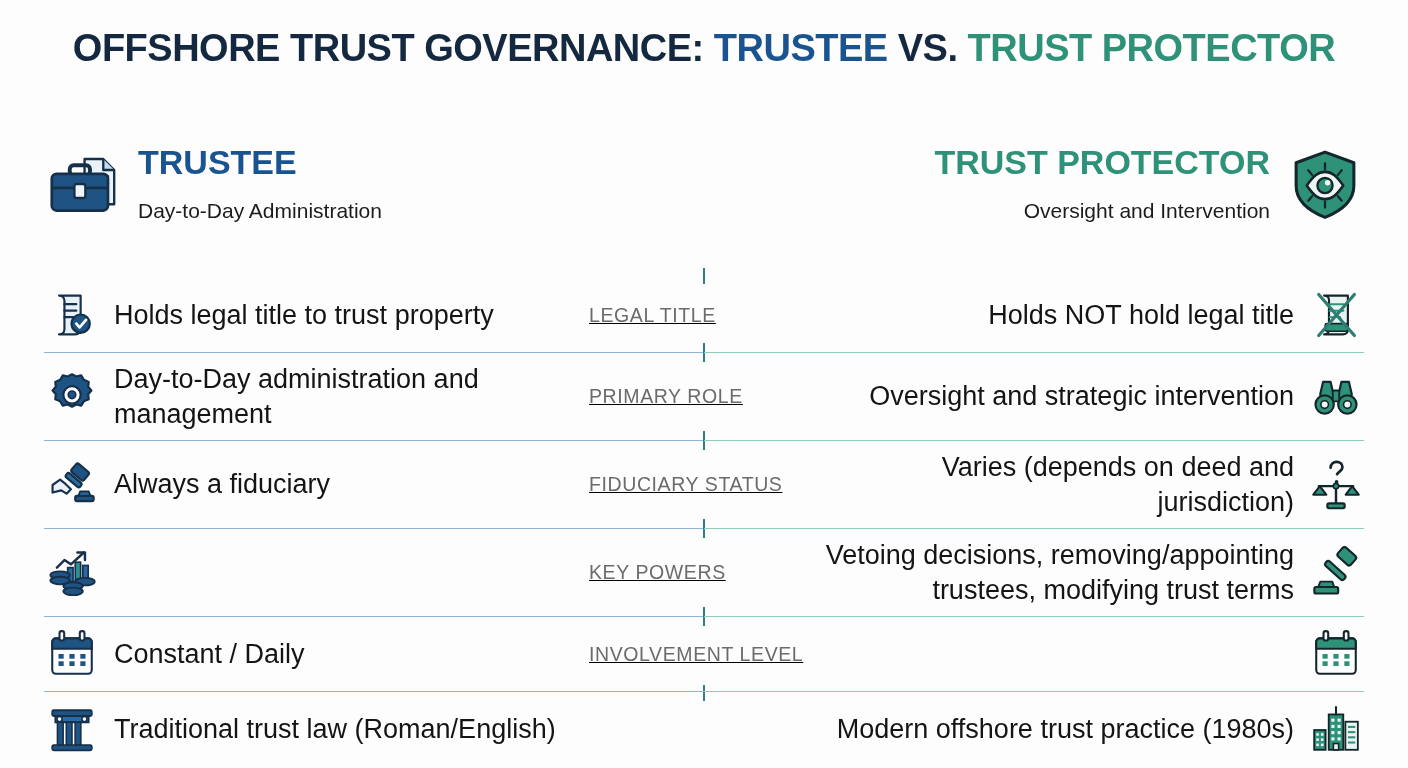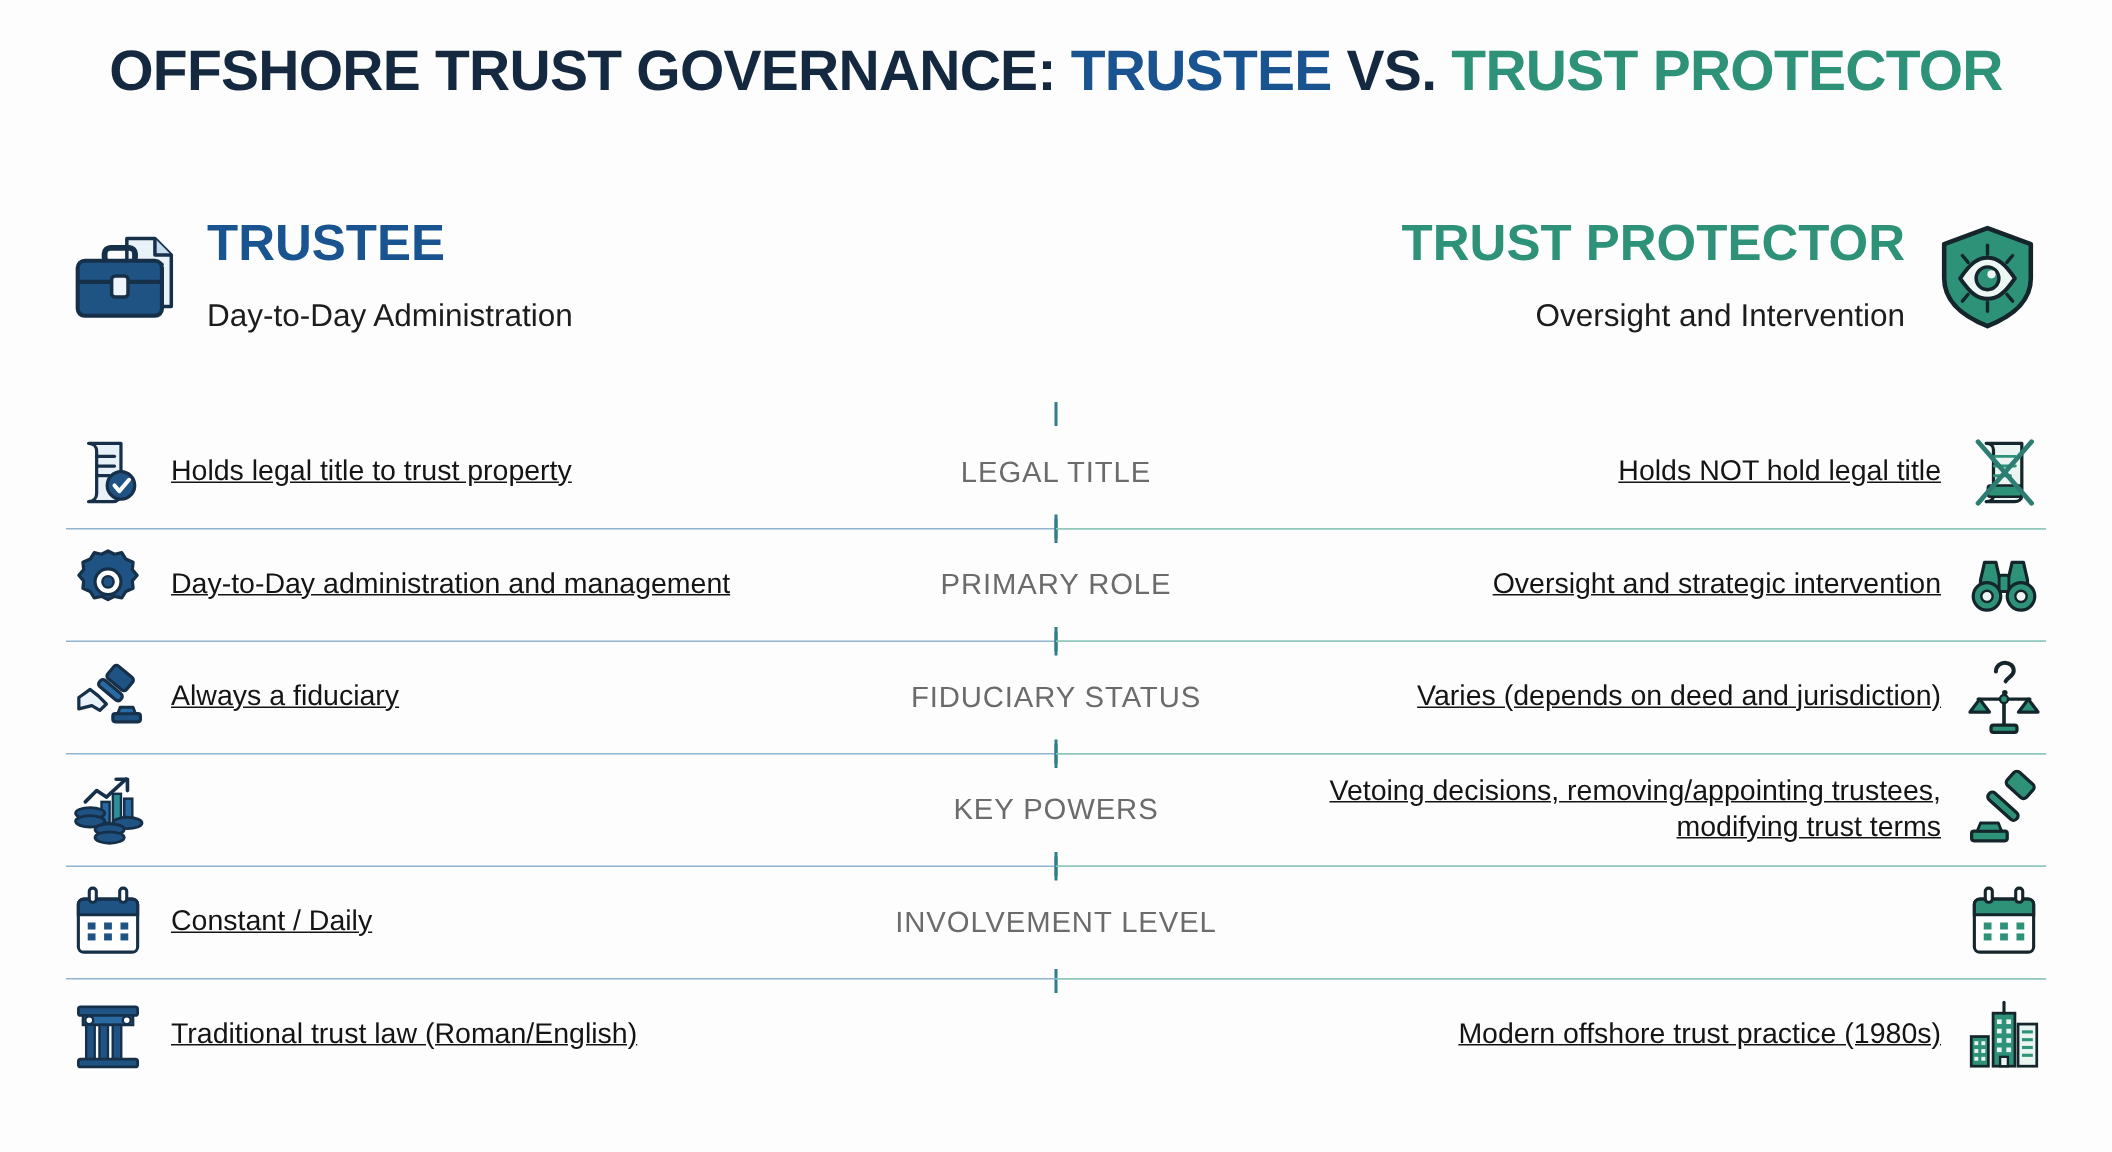--- a/index.html
+++ b/index.html
@@ -63,36 +63,37 @@
   .row:first-child::after { display: none; }
 
   .cell {
     display: flex; align-items: center; gap: 14px;
     padding: 9px 0;
     min-height: 71px;
   }
   .cell-left  { flex: 1 1 0; justify-content: flex-start; }
   .cell-right { flex: 1 1 0; justify-content: flex-end; }
   .cell-mid   {
-    flex: 0 0 230px; display: flex; align-items: center; justify-content: center;
+    flex: 0 0 230px; display: flex; align-items: center; justify-content: flex-start;
     position: relative;
+    text-decoration: underline;
   }
   .mid-label {
     font-size: 19.5px; color: #6b6b6b; letter-spacing: 0.6px;
     text-align: center; white-space: nowrap;
   }
   .divider-seg {
     position: absolute; left: 50%; transform: translateX(-50%);
     width: 2px; background: #2e7d88;
   }
   .div-top { top: -10px; height: 16px; }
   .div-bot { bottom: -10px; height: 16px; }
 
   .row-icon { width: 56px; height: 56px; flex: 0 0 56px; display:flex; align-items:center; justify-content:center;}
-  .row-text { font-size: 19px; color: #141414; line-height: 1.28; text-decoration: underline; }
+  .row-text { font-size: 27px; color: #141414; line-height: 1.28; }
   .cell-left  .row-text { text-align: left; }
   .cell-right .row-text { text-align: right; }
 
   
   .banner-wrap { padding: 6px 44px 16px 44px; }
   .banner {
     border-radius: 12px;
     padding: 3px;
     background: linear-gradient(90deg, #1a5490 0%, #23708a 50%, #2e9279 100%);
   }

